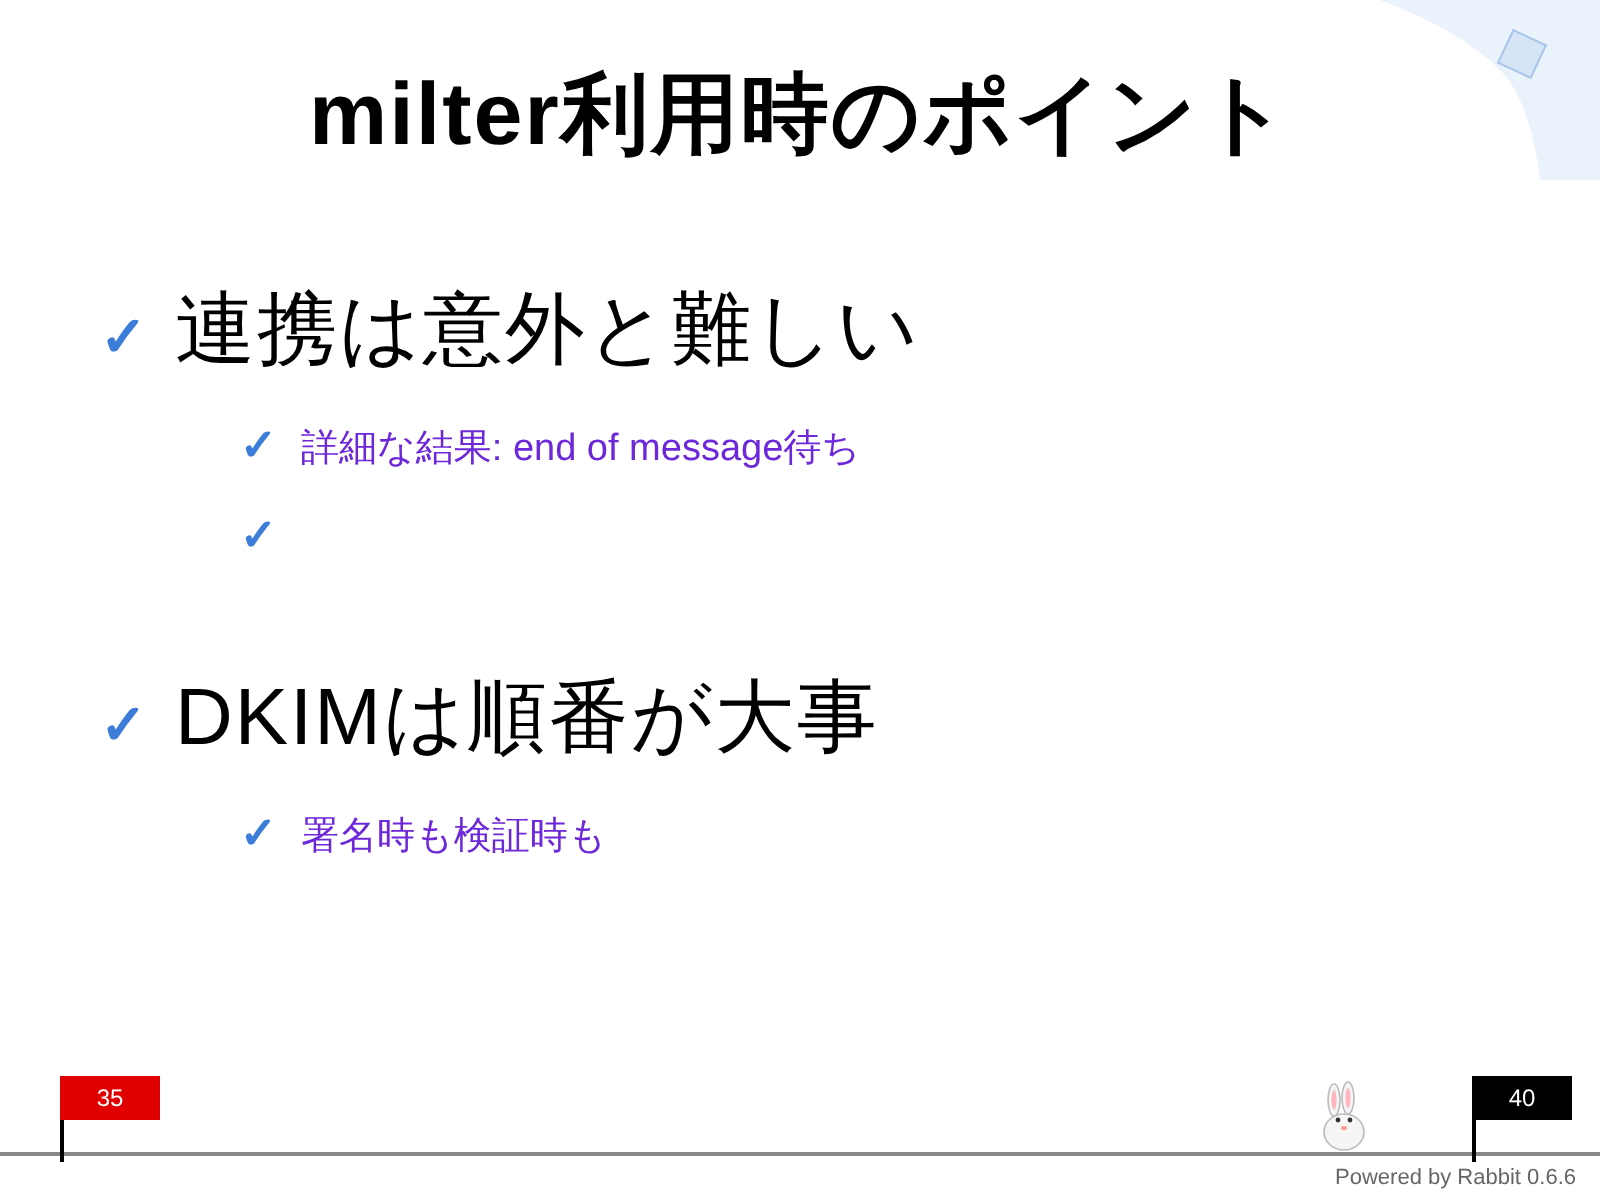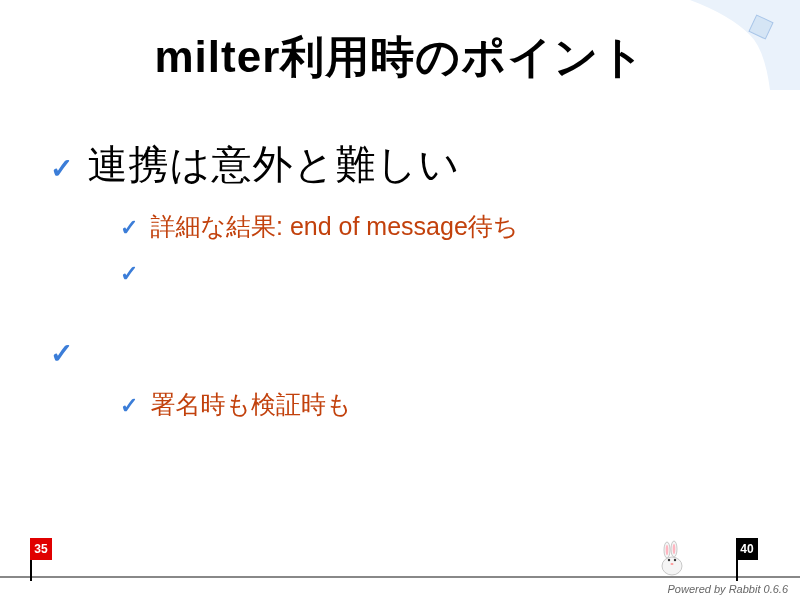--- a/index.html
+++ b/index.html
@@ -54,22 +54,22 @@
       margin-bottom: 18px;
     }
     .bullet-sub .check {
       color: #3b7dd8;
       font-size: 22px;
       font-weight: bold;
       margin-right: 12px;
       flex-shrink: 0;
     }
     .bullet-sub .text {
-      font-size: 25px;
-      color: #c2410c;
+      font-size: 19px;
+      color: #6d28d9;
     }
     .spacer { height: 22px; }
     .corner-deco {
       position: absolute;
       top: 0;
       right: 0;
       width: 110px;
       height: 90px;
     }
     .footer {
@@ -89,28 +89,28 @@
     }
     .flag {
       position: absolute;
       bottom: 22px;
       width: 30px;
       height: 40px;
     }
     .flag-red { left: 30px; }
     .flag-blue { right: 34px; }
     .flag-box {
-      width: 22px;
+      width: 50px;
       height: 22px;
       display: flex;
       align-items: center;
       justify-content: center;
       color: #fff;
       font-size: 12px;
-      font-weight: bold;
+      font-weight: normal;
     }
     .flag-red .flag-box { background: #e00000; }
     .flag-blue .flag-box { background: #000000; }
     .flag-pole {
       width: 2px;
       height: 21px;
       background: #000;
     }
     .footer-left {
       position: absolute;
@@ -118,21 +118,20 @@
       left: 12px;
       font-size: 11px;
       color: #666;
     }
     .footer-right {
       position: absolute;
       bottom: 5px;
       right: 12px;
       font-size: 11px;
       color: #666;
-      font-style: italic;
     }
     .rabbit {
       position: absolute;
       bottom: 22px;
       right: 110px;
       width: 38px;
       height: 38px;
     }
   </style>
 </head>
@@ -160,20 +159,21 @@
     </div>
 
     <div class="bullet-sub">
       <span class="check">✓</span>
     </div>
 
     <div class="spacer"></div>
 
     <div class="bullet-main">
       <span class="check">✓</span>
+      <span class="text">DKIMは順番が大事</span>
     </div>
 
     <div class="bullet-sub">
       <span class="check">✓</span>
       <span class="text">署名時も検証時も</span>
     </div>
 
   </div>
 
   <div class="footer">

